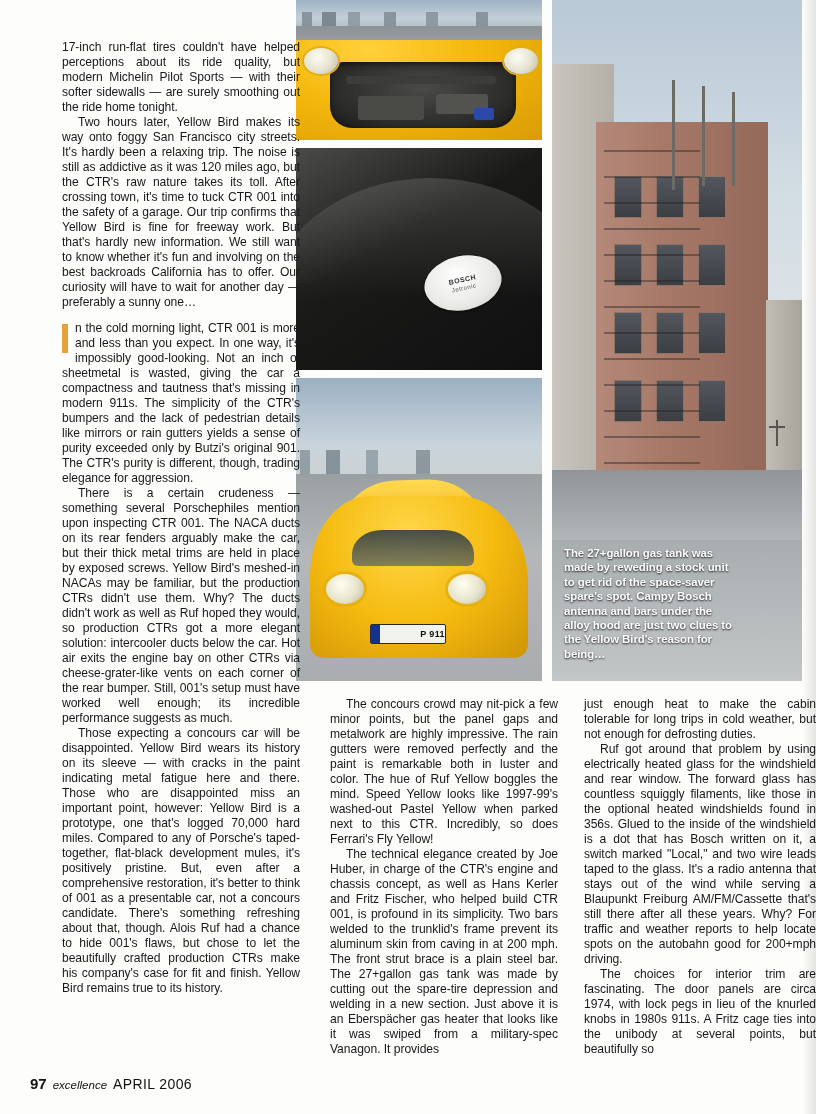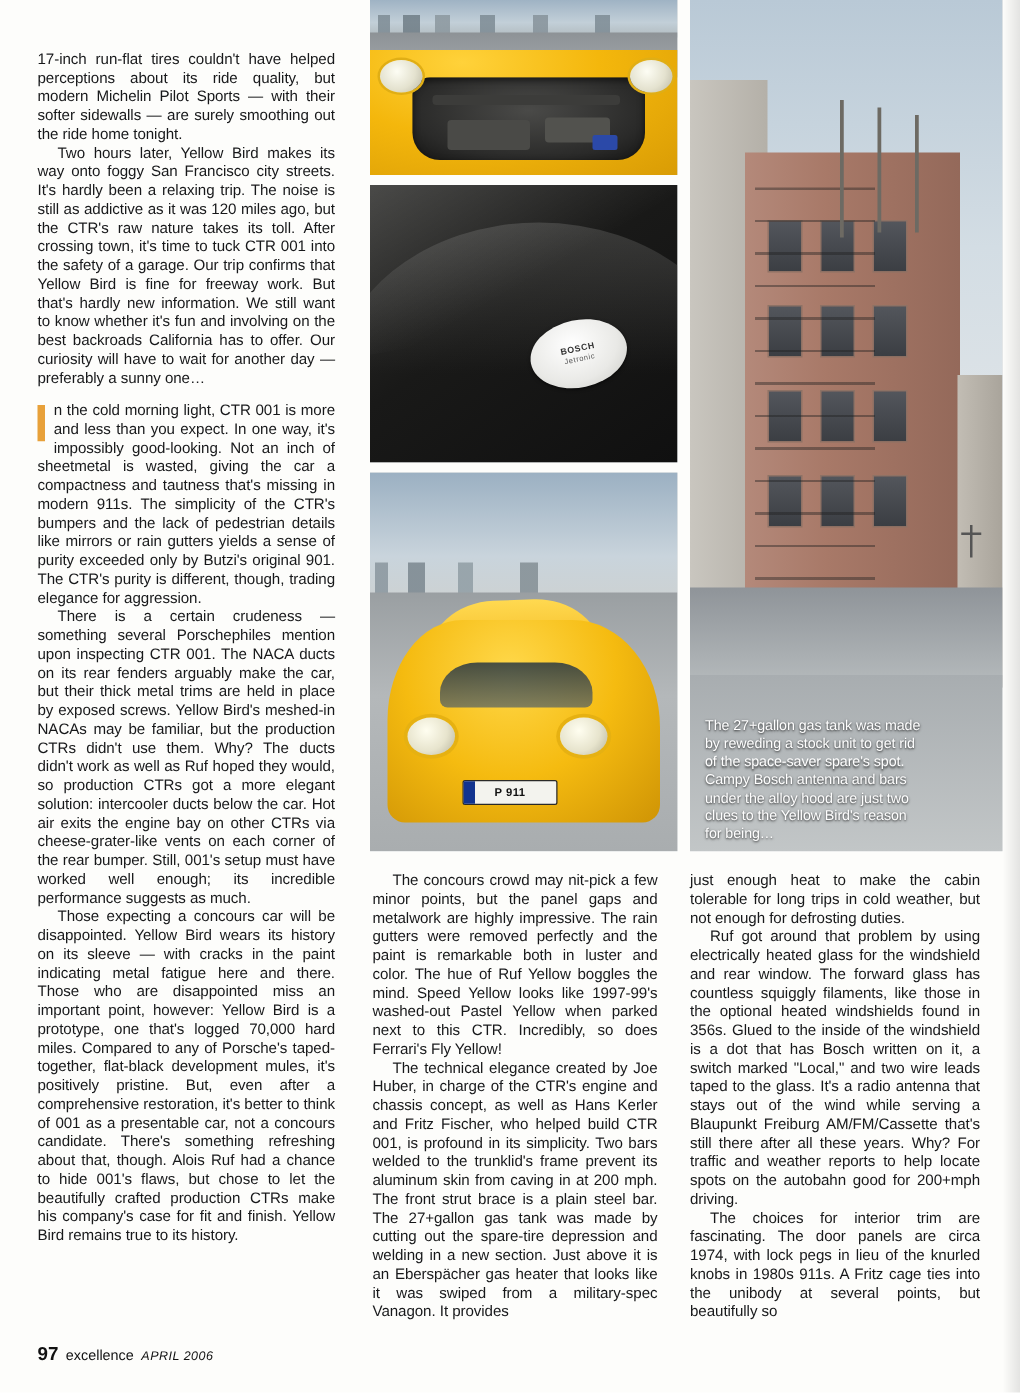--- a/index.html
+++ b/index.html
@@ -34,20 +34,21 @@
   }
 
   
   .col {
     position: absolute;
     font-size: 12.1px;
     line-height: 15.0px;
     text-align: justify;
     color: #17181a;
     letter-spacing: -0.05px;
+    margin-left: 32px;
   }
   .col p {
     margin: 0;
     text-indent: 16px;
   }
   .col p.noindent { text-indent: 0; }
 
   
   #col1 {
     left: 30px;
@@ -202,21 +203,21 @@
     border-radius: 30px 30px 6px 6px / 24px 24px 6px 6px;
   }
   .f-lamp {
     position:absolute; top:196px; width:38px; height:30px; border-radius:50%;
     background: radial-gradient(circle at 40% 35%, #fffef0 0%, #e7e4cd 55%, #b6b39c 100%);
     box-shadow: 0 0 0 3px #e6b112;
   }
   .plate {
     position:absolute; left:74px; top:246px; width:74px; height:18px;
     background:#f3f3ee; border:1px solid #2a2a28; border-radius:2px;
-    display:flex; align-items:center; justify-content:center;
+    display:flex; align-items:center; justify-content:flex-end;
     font-size:9px; font-weight:bold; color:#111; letter-spacing:.4px;
     font-family:"Liberation Sans", sans-serif;
   }
   .plate .eu {
     position:absolute; left:0; top:0; bottom:0; width:9px;
     background:#12348f;
   }
 
   
   .b-sky {
@@ -260,25 +261,25 @@
     position:absolute; left:224px; top:420px; width:2px; height:26px; background:#555;
   }
   .b-cross::before{
     content:""; position:absolute; left:-7px; top:6px; width:16px; height:2px; background:#555;
   }
 
   
   #caption {
     position: absolute;
     left: 12px;
-    top: 574px;
+    top: 546px;
     width: 176px;
     font-size: 11.4px;
     line-height: 14.4px;
-    font-weight: normal;
+    font-weight: bold;
     color: #ffffff;
     text-shadow: 0 1px 2px rgba(0,0,0,.85);
     letter-spacing: -0.05px;
   }
 
   
   #footer {
     position: absolute;
     left: 30px;
     bottom: 22px;
@@ -286,27 +287,27 @@
     align-items: baseline;
     gap: 6px;
   }
   #folio {
     font-size: 15px;
     font-weight: bold;
     color: #111;
   }
   #mag-title {
     font-size: 11.5px;
+    font-style: italic;
     color: #111;
   }
   #issue-date {
-    font-size: 10px;
+    font-size: 14px;
     letter-spacing: .4px;
     color: #111;
-    font-style: italic;
   }
 </style>
 </head>
 <body>
 
 <div id="page">
 
   <div class="photo" id="photo-engine">
     <div class="sky-strip"></div>
     <div class="city-sil"></div>

